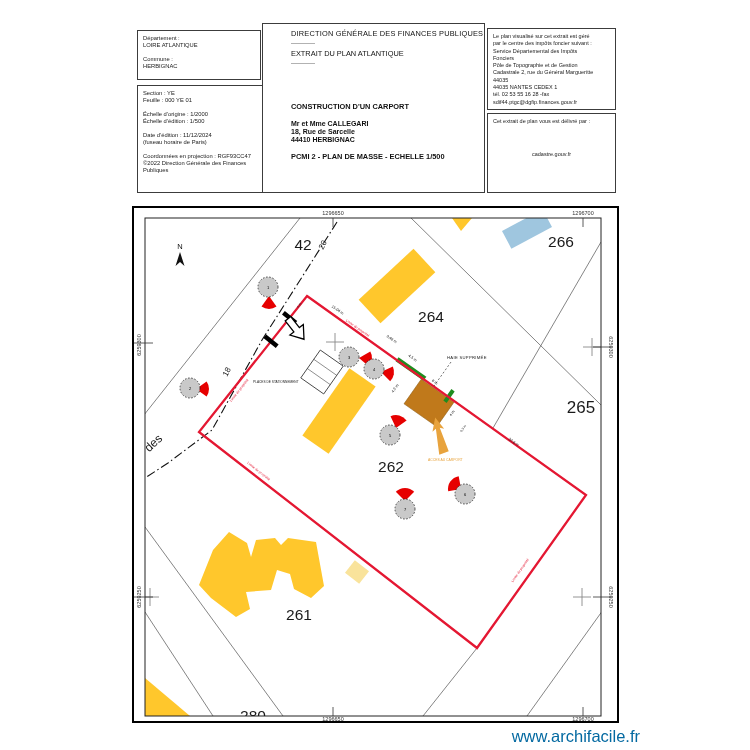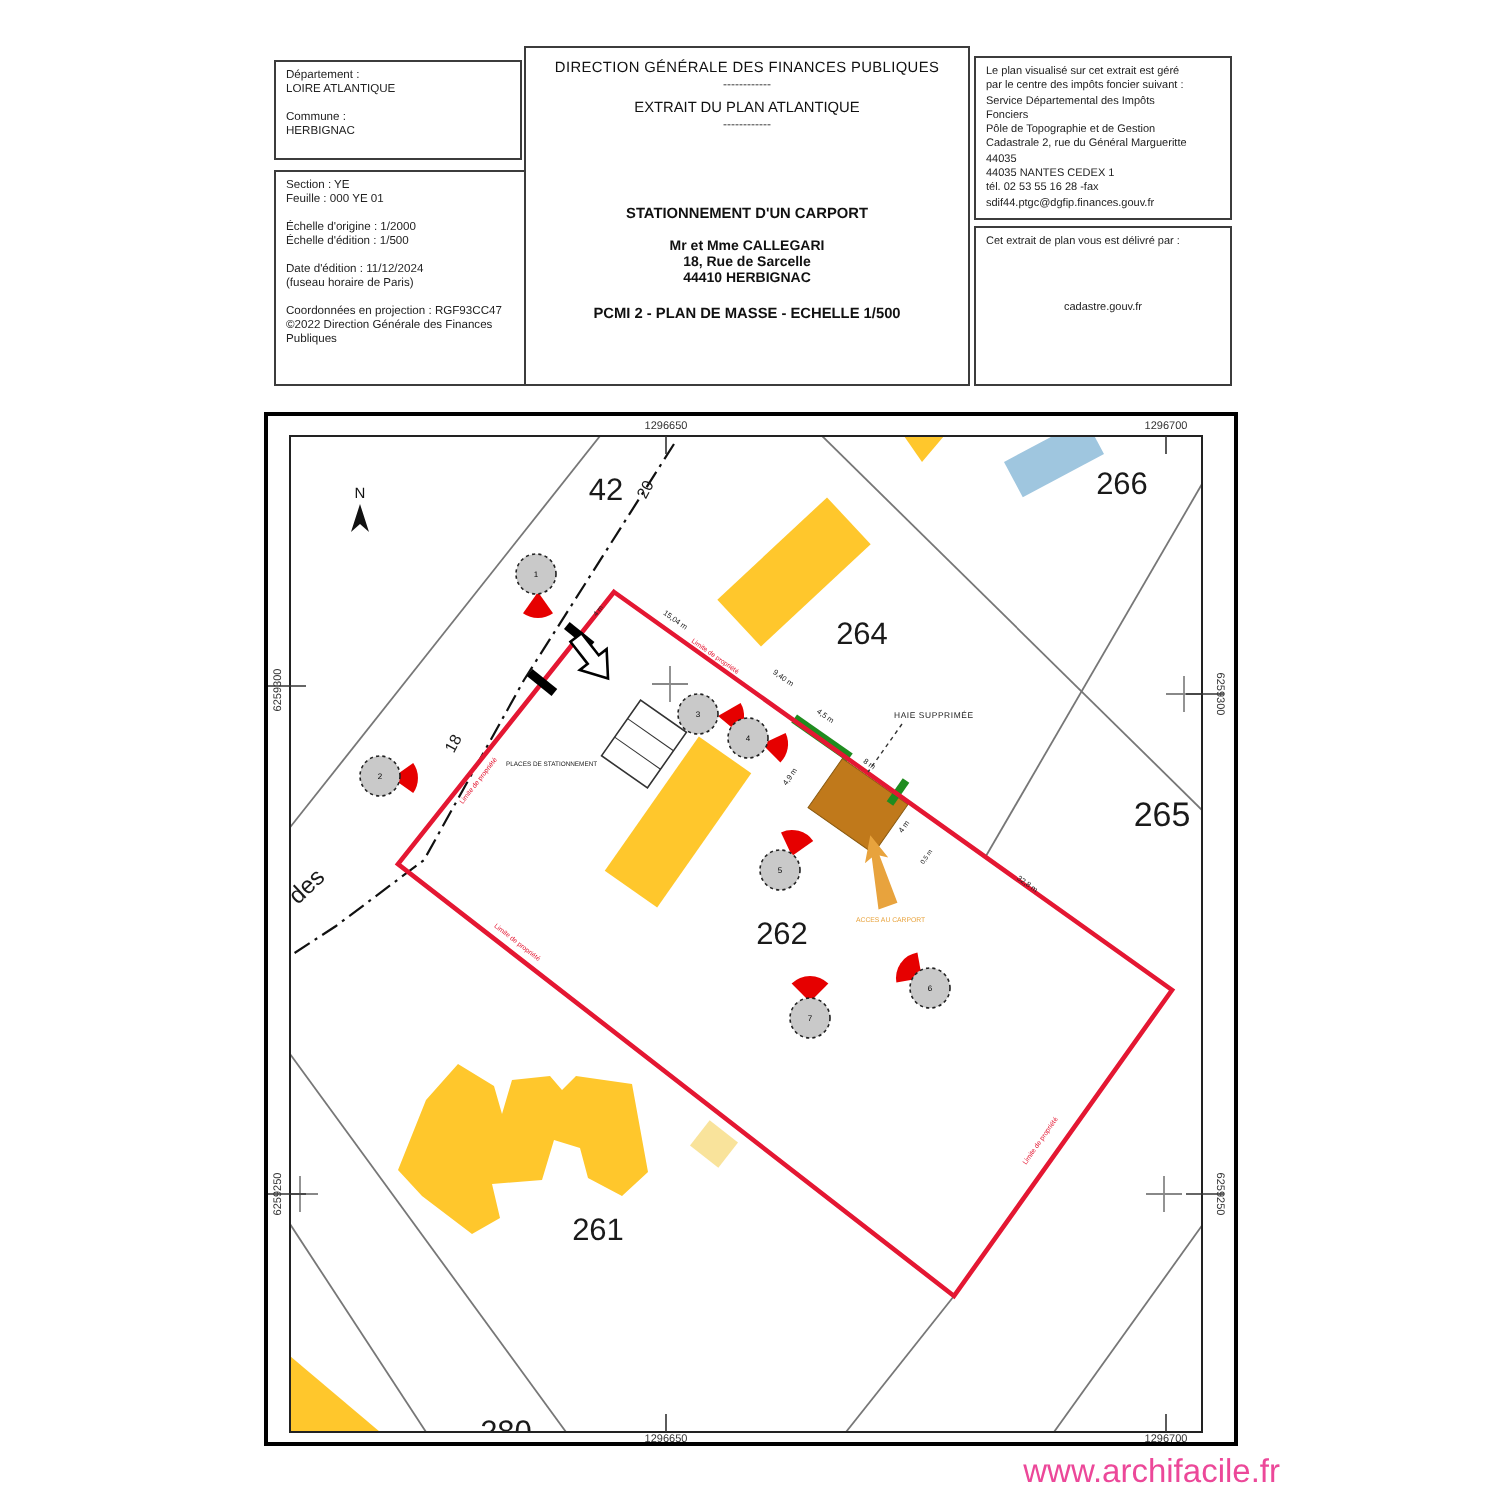--- a/index.html
+++ b/index.html
@@ -2,31 +2,31 @@
 <html><head>
 <meta charset="utf-8">
 <style>
   html,body{margin:0;padding:0;}
   body{width:750px;height:750px;position:relative;background:#ffffff;overflow:hidden;
        font-family:"Liberation Sans", sans-serif;color:#111;}
   .hbox{position:absolute;border:1.2px solid #3c3c3c;background:#fff;font-size:5.8px;
         line-height:7px;color:#222;padding:4px 5px;box-sizing:border-box;}
   .bx-line{min-height:7px;white-space:nowrap;}
   .centerbox{position:absolute;left:262px;top:23px;width:223px;height:170px;
-             border:1.2px solid #3c3c3c;background:#fff;text-align:center;box-sizing:border-box;}
+             border:1.2px solid #3c3c3c;background:#fff;text-align:left;box-sizing:border-box;padding-left:28px;}
   .cb-org{margin-top:5px;font-size:7.4px;letter-spacing:.2px;}
   .cb-sep{margin-top:2px;font-size:6px;color:#333;}
   .cb-title{margin-top:3px;font-size:7.4px;}
   .cb-project{margin-top:36px;font-size:7.4px;font-weight:bold;}
   .cb-applicant{margin-top:9px;font-size:7px;font-weight:bold;}
   .cb-addr{margin-top:1px;font-size:7px;font-weight:bold;}
   .cb-ref{margin-top:9px;font-size:7.4px;font-weight:bold;}
   .rb2-provider{margin-top:26px;text-align:center;}
   .footer{position:absolute;left:0;top:727px;width:640px;text-align:right;
-          font-size:16.5px;color:#ec4899;}
+          font-size:16.5px;color:#0369a1;}
   svg{position:absolute;left:0;top:0;}
   svg text{font-family:"Liberation Sans", sans-serif;}
 </style>
 </head>
 <body>
 
 <div class="hbox" style="left:137px;top:30px;width:124px;height:50px;">
   <div class="bx-line">Département :</div>
   <div class="bx-line">LOIRE ATLANTIQUE</div>
   <div class="bx-line"></div>
@@ -46,21 +46,21 @@
   <div class="bx-line"></div>
   <div class="bx-line">Coordonnées en projection : RGF93CC47</div>
   <div class="bx-line" style="white-space:normal;">©2022 Direction Générale des Finances Publiques</div>
 </div>
 
 <div class="centerbox">
   <div class="cb-org">DIRECTION GÉNÉRALE DES FINANCES PUBLIQUES</div>
   <div class="cb-sep">------------</div>
   <div class="cb-title">EXTRAIT DU PLAN ATLANTIQUE</div>
   <div class="cb-sep">------------</div>
-  <div class="cb-project">STATIONNEMENT D'UN CARPORT</div>
+  <div class="cb-project">CONSTRUCTION D'UN CARPORT</div>
   <div class="cb-applicant">Mr et Mme CALLEGARI</div>
   <div class="cb-addr">18, Rue de  Sarcelle</div>
   <div class="cb-addr">44410 HERBIGNAC</div>
   <div class="cb-ref">PCMI 2 - PLAN DE MASSE - ECHELLE 1/500</div>
 </div>
 
 <div class="hbox" style="left:487px;top:28px;width:129px;height:82px;font-size:5.5px;line-height:7.3px;">
   <div class="bx-line">Le plan visualisé sur cet extrait est géré</div>
   <div class="bx-line">par le centre des impôts foncier suivant :</div>
   <div class="bx-line">Service Départemental des Impôts</div>

